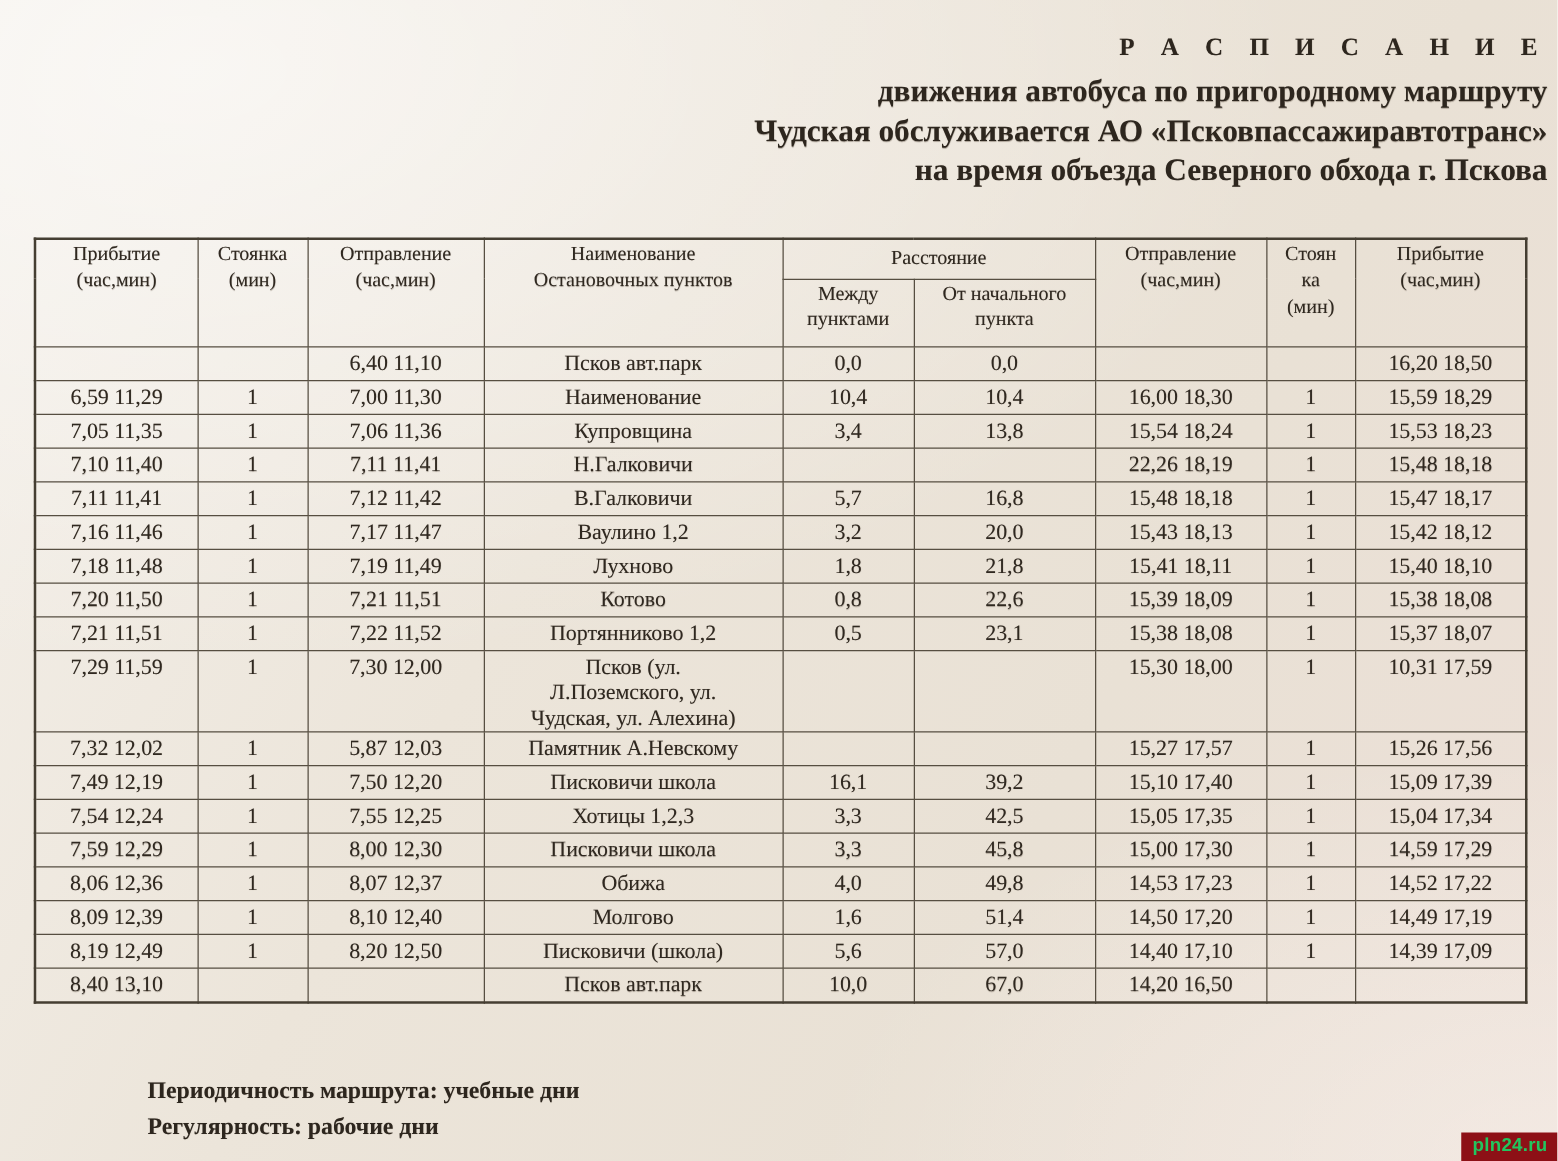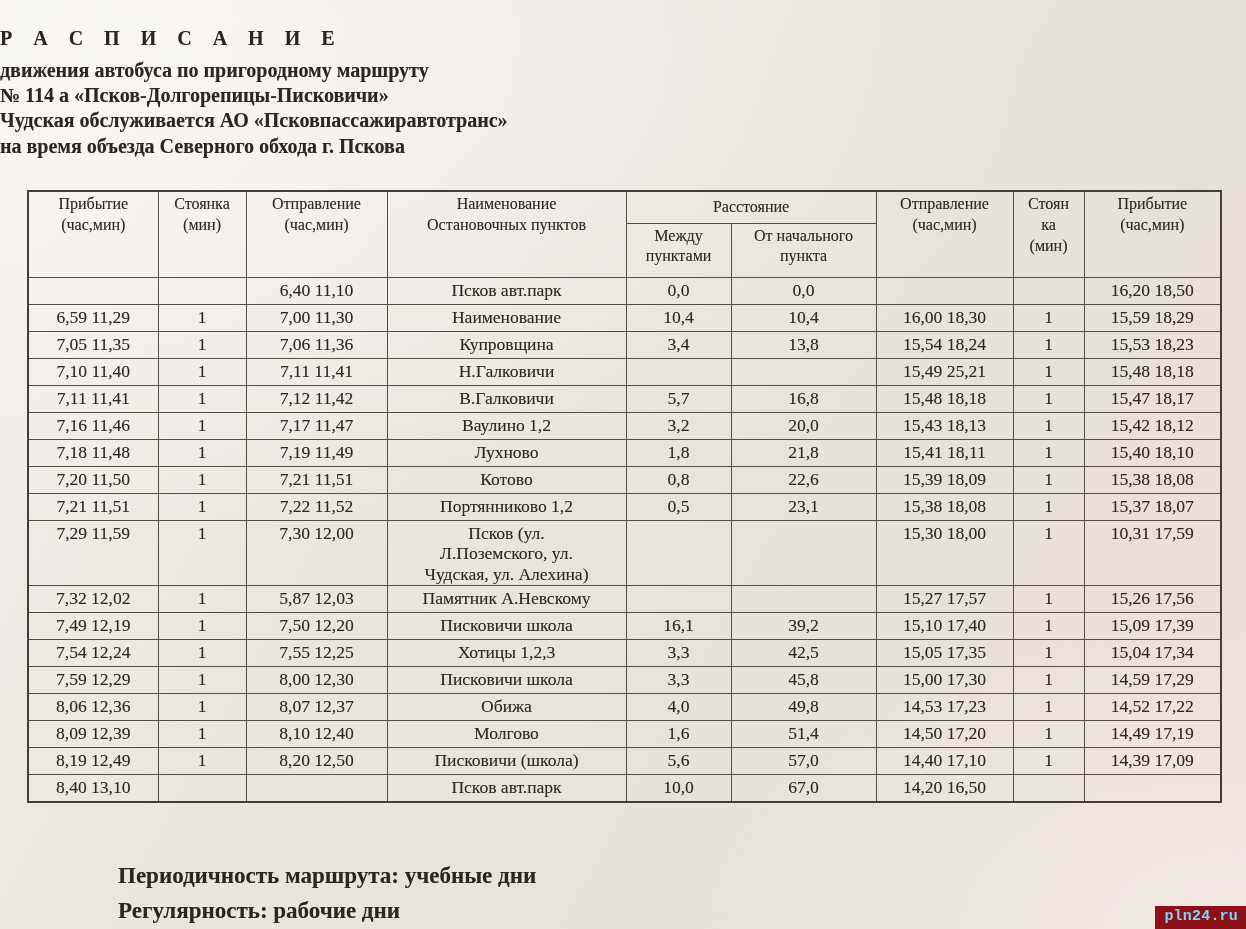--- a/index.html
+++ b/index.html
@@ -15,26 +15,26 @@
       radial-gradient(130% 95% at 12% 6%, rgba(255,255,255,0.55), rgba(255,255,255,0) 55%),
       radial-gradient(80% 60% at 100% 100%, rgba(255,252,248,0.35), rgba(255,255,255,0) 60%),
       linear-gradient(118deg, #f4f0ea 0%, #ece5da 38%, #e9e1d5 68%, #ecdfd7 100%);
     color: #2f2820;
     text-shadow: 0.2px 0.3px 0.6px rgba(70,58,45,0.38);
     overflow: hidden;
   }
   
   .title-block {
     position: absolute; top: 27px; left: 0; right: 8px;
-    text-align: left; font-weight: 700; color: #2d261e;
+    text-align: right; font-weight: 700; color: #2d261e;
   }
   .title-main {
     font-size: 20px; letter-spacing: 8px; margin-bottom: 8px;
   }
-  .title-line { font-size: 20px; line-height: 1.26; }
+  .title-line { font-size: 25px; line-height: 1.26; }
   
   table.schedule {
     position: absolute; left: 27px; top: 190px; width: 1193px;
     border-collapse: collapse; table-layout: fixed;
     border: 2px solid #453e32;
   }
   table.schedule th, table.schedule td {
     border: 1px solid #564e41;
     text-align: center;
     color: #2f2820;
@@ -52,42 +52,41 @@
   th.sub-head { vertical-align: top; padding-top: 5px; }
   tbody tr { height: 27px; }
   tbody td {
     font-size: 17.5px; line-height: 1.18;
     vertical-align: top; padding: 2px 3px 1px;
     white-space: pre-line;
   }
   
   .footer-block {
     position: absolute; left: 118px; top: 859px;
-    font-size: 23px; font-weight: 700; color: #2d261e;
+    font-size: 19px; font-weight: 700; color: #2d261e;
     line-height: 1.5;
   }
   
   .watermark-badge {
     position: absolute; right: 0; bottom: 0;
-    background: #8d1016; color: #7dd3fc;
-    font-family: Liberation Mono, monospace;
+    background: #8d1016; color: #22c55e;
+    font-family: Liberation Sans, sans-serif;
     font-weight: 700; font-size: 15px;
     padding: 2px 8px 4px 9px;
     text-shadow: none; letter-spacing: 0.2px;
   }
 </style>
 </head>
 <body>
 
 <div class="photo">
 
   <div class="title-block">
     <div class="title-main">Р А С П И С А Н И Е</div>
     <div class="title-line">движения автобуса по пригородному маршруту</div>
-    <div class="title-line">№ 114 а «Псков-Долгорепицы-Писковичи»</div>
     <div class="title-line">Чудская обслуживается АО «Псковпассажиравтотранс»</div>
     <div class="title-line">на время объезда Северного обхода г. Пскова</div>
   </div>
 
   <table class="schedule">
     <colgroup>
       <col style="width:130px">
       <col style="width:88px">
       <col style="width:141px">
       <col style="width:239px">
@@ -157,21 +156,21 @@
           <td>1</td>
           <td>15,53 18,23</td>
         </tr>
         <tr>
           <td>7,10 11,40</td>
           <td>1</td>
           <td>7,11 11,41</td>
           <td>Н.Галковичи</td>
           <td></td>
           <td></td>
-          <td>15,49 25,21</td>
+          <td>22,26 18,19</td>
           <td>1</td>
           <td>15,48 18,18</td>
         </tr>
         <tr>
           <td>7,11 11,41</td>
           <td>1</td>
           <td>7,12 11,42</td>
           <td>В.Галковичи</td>
           <td>5,7</td>
           <td>16,8</td>

